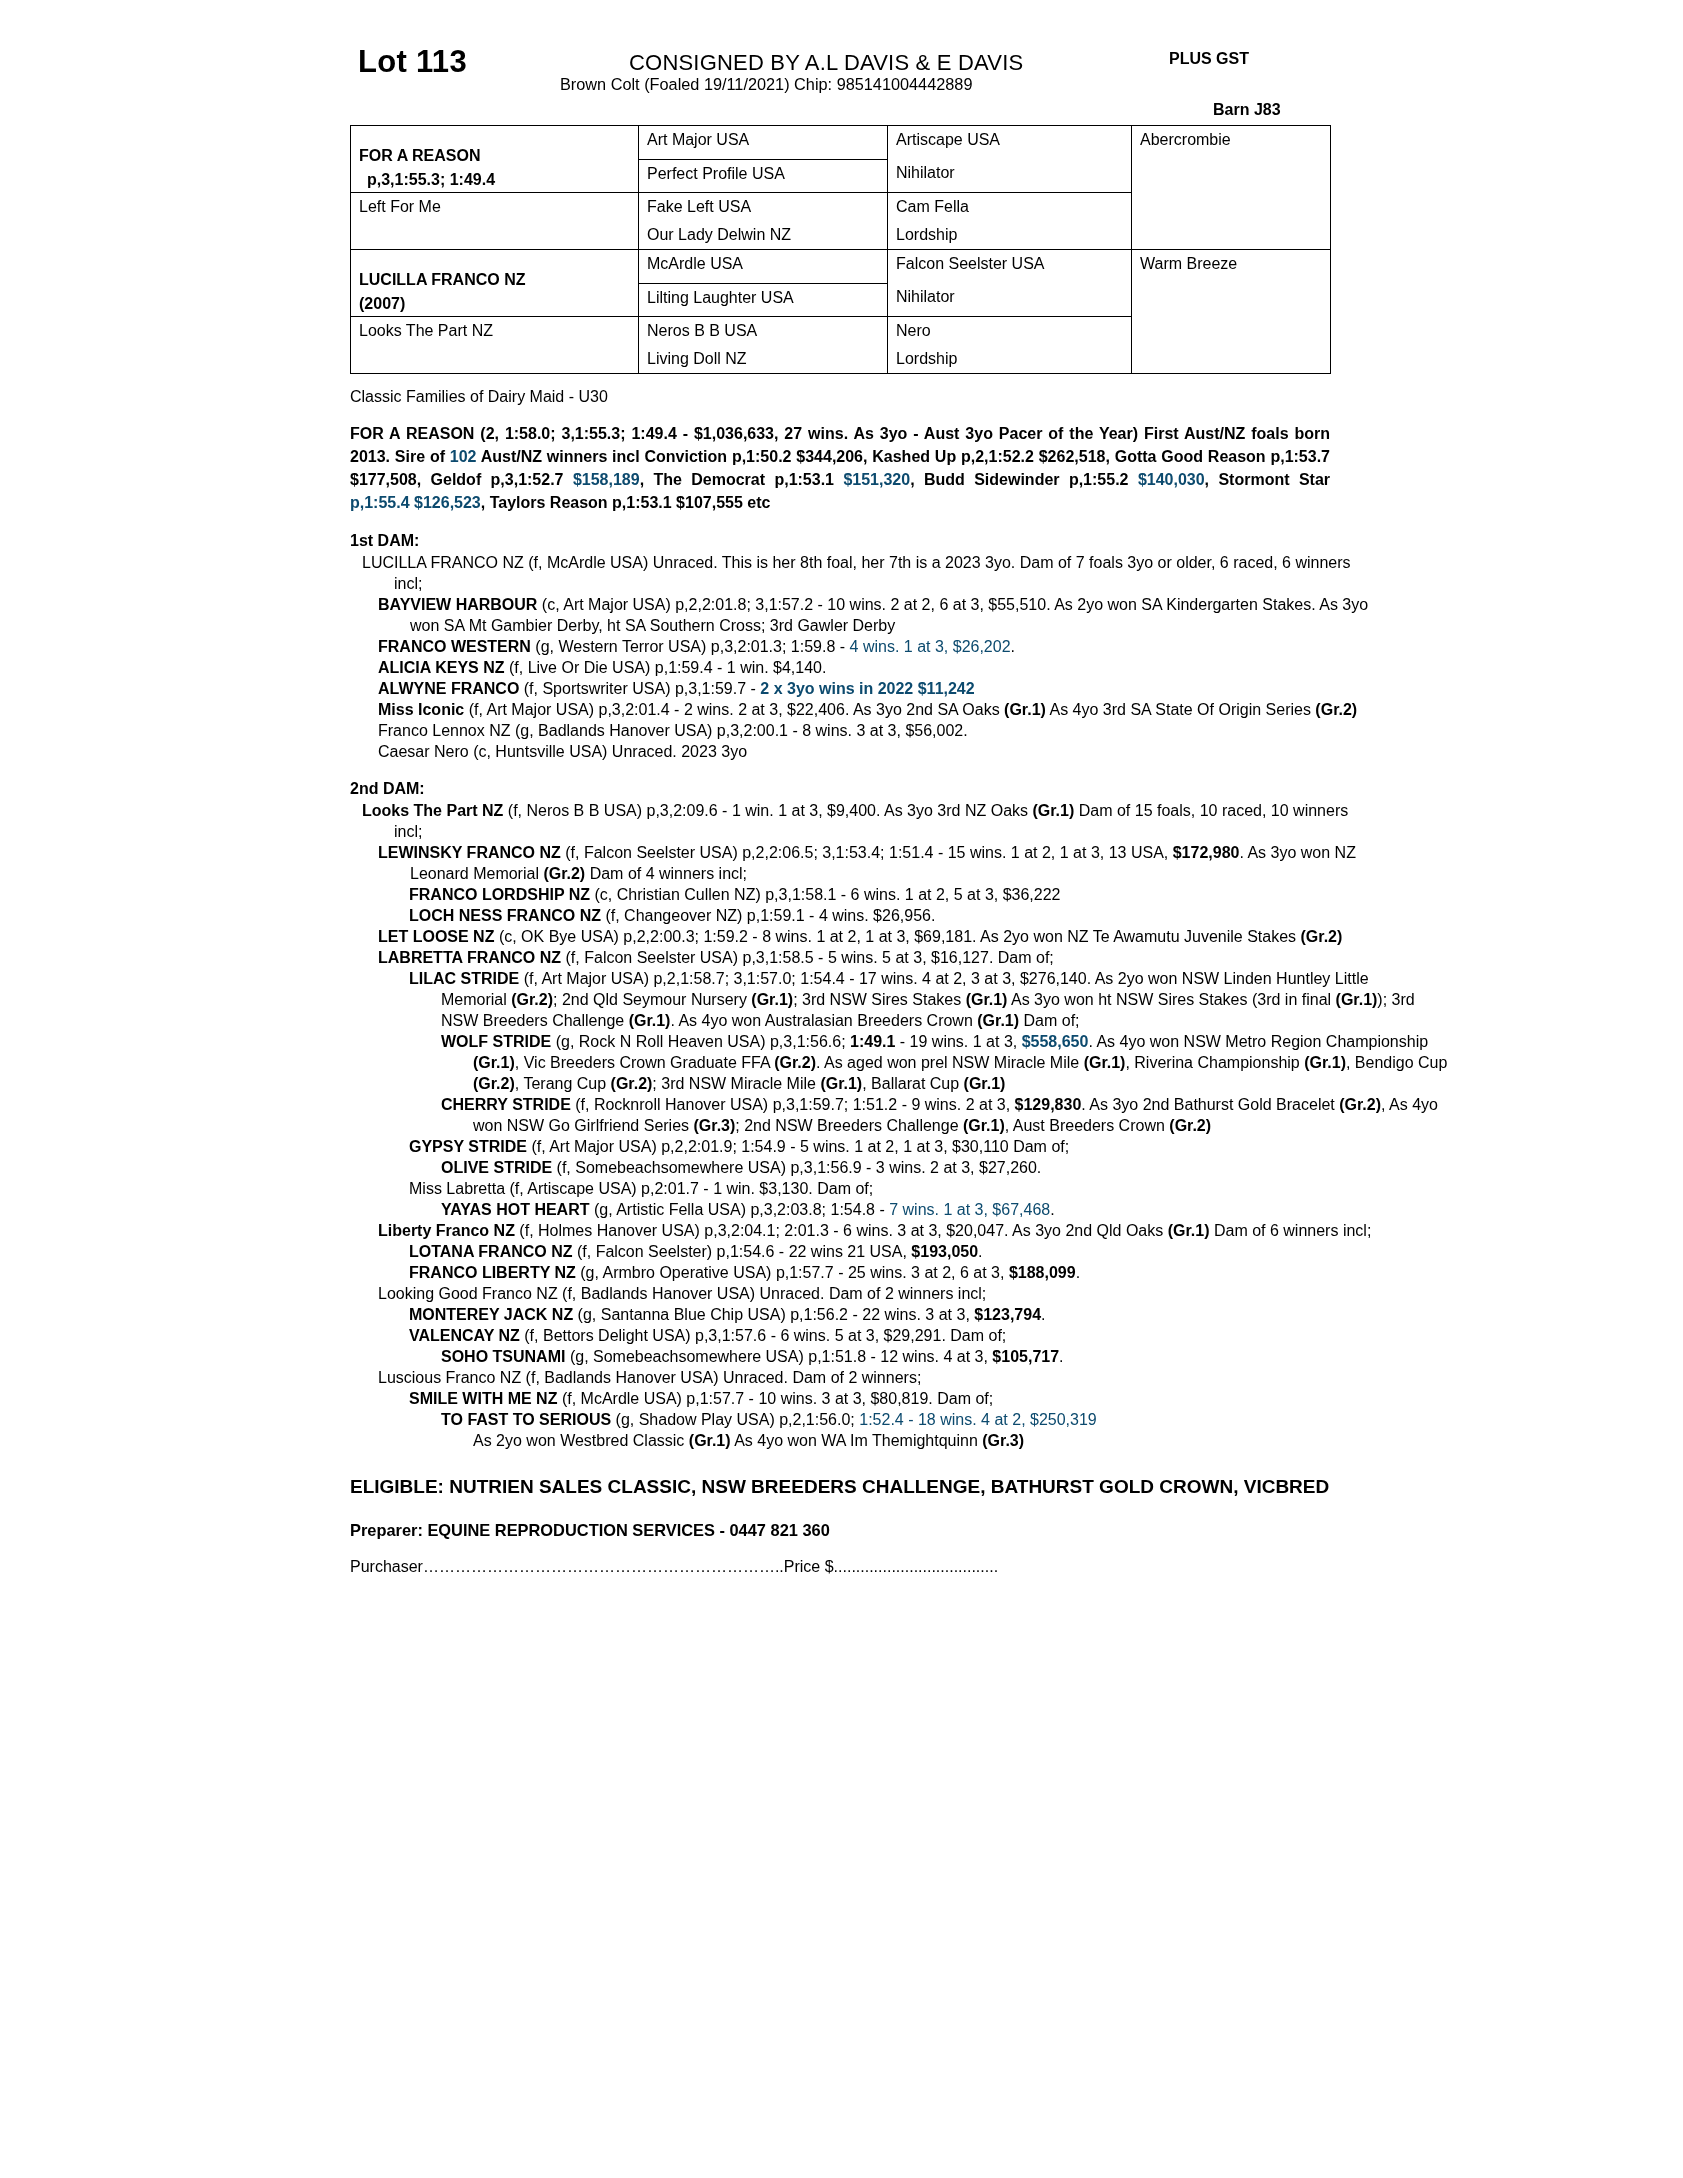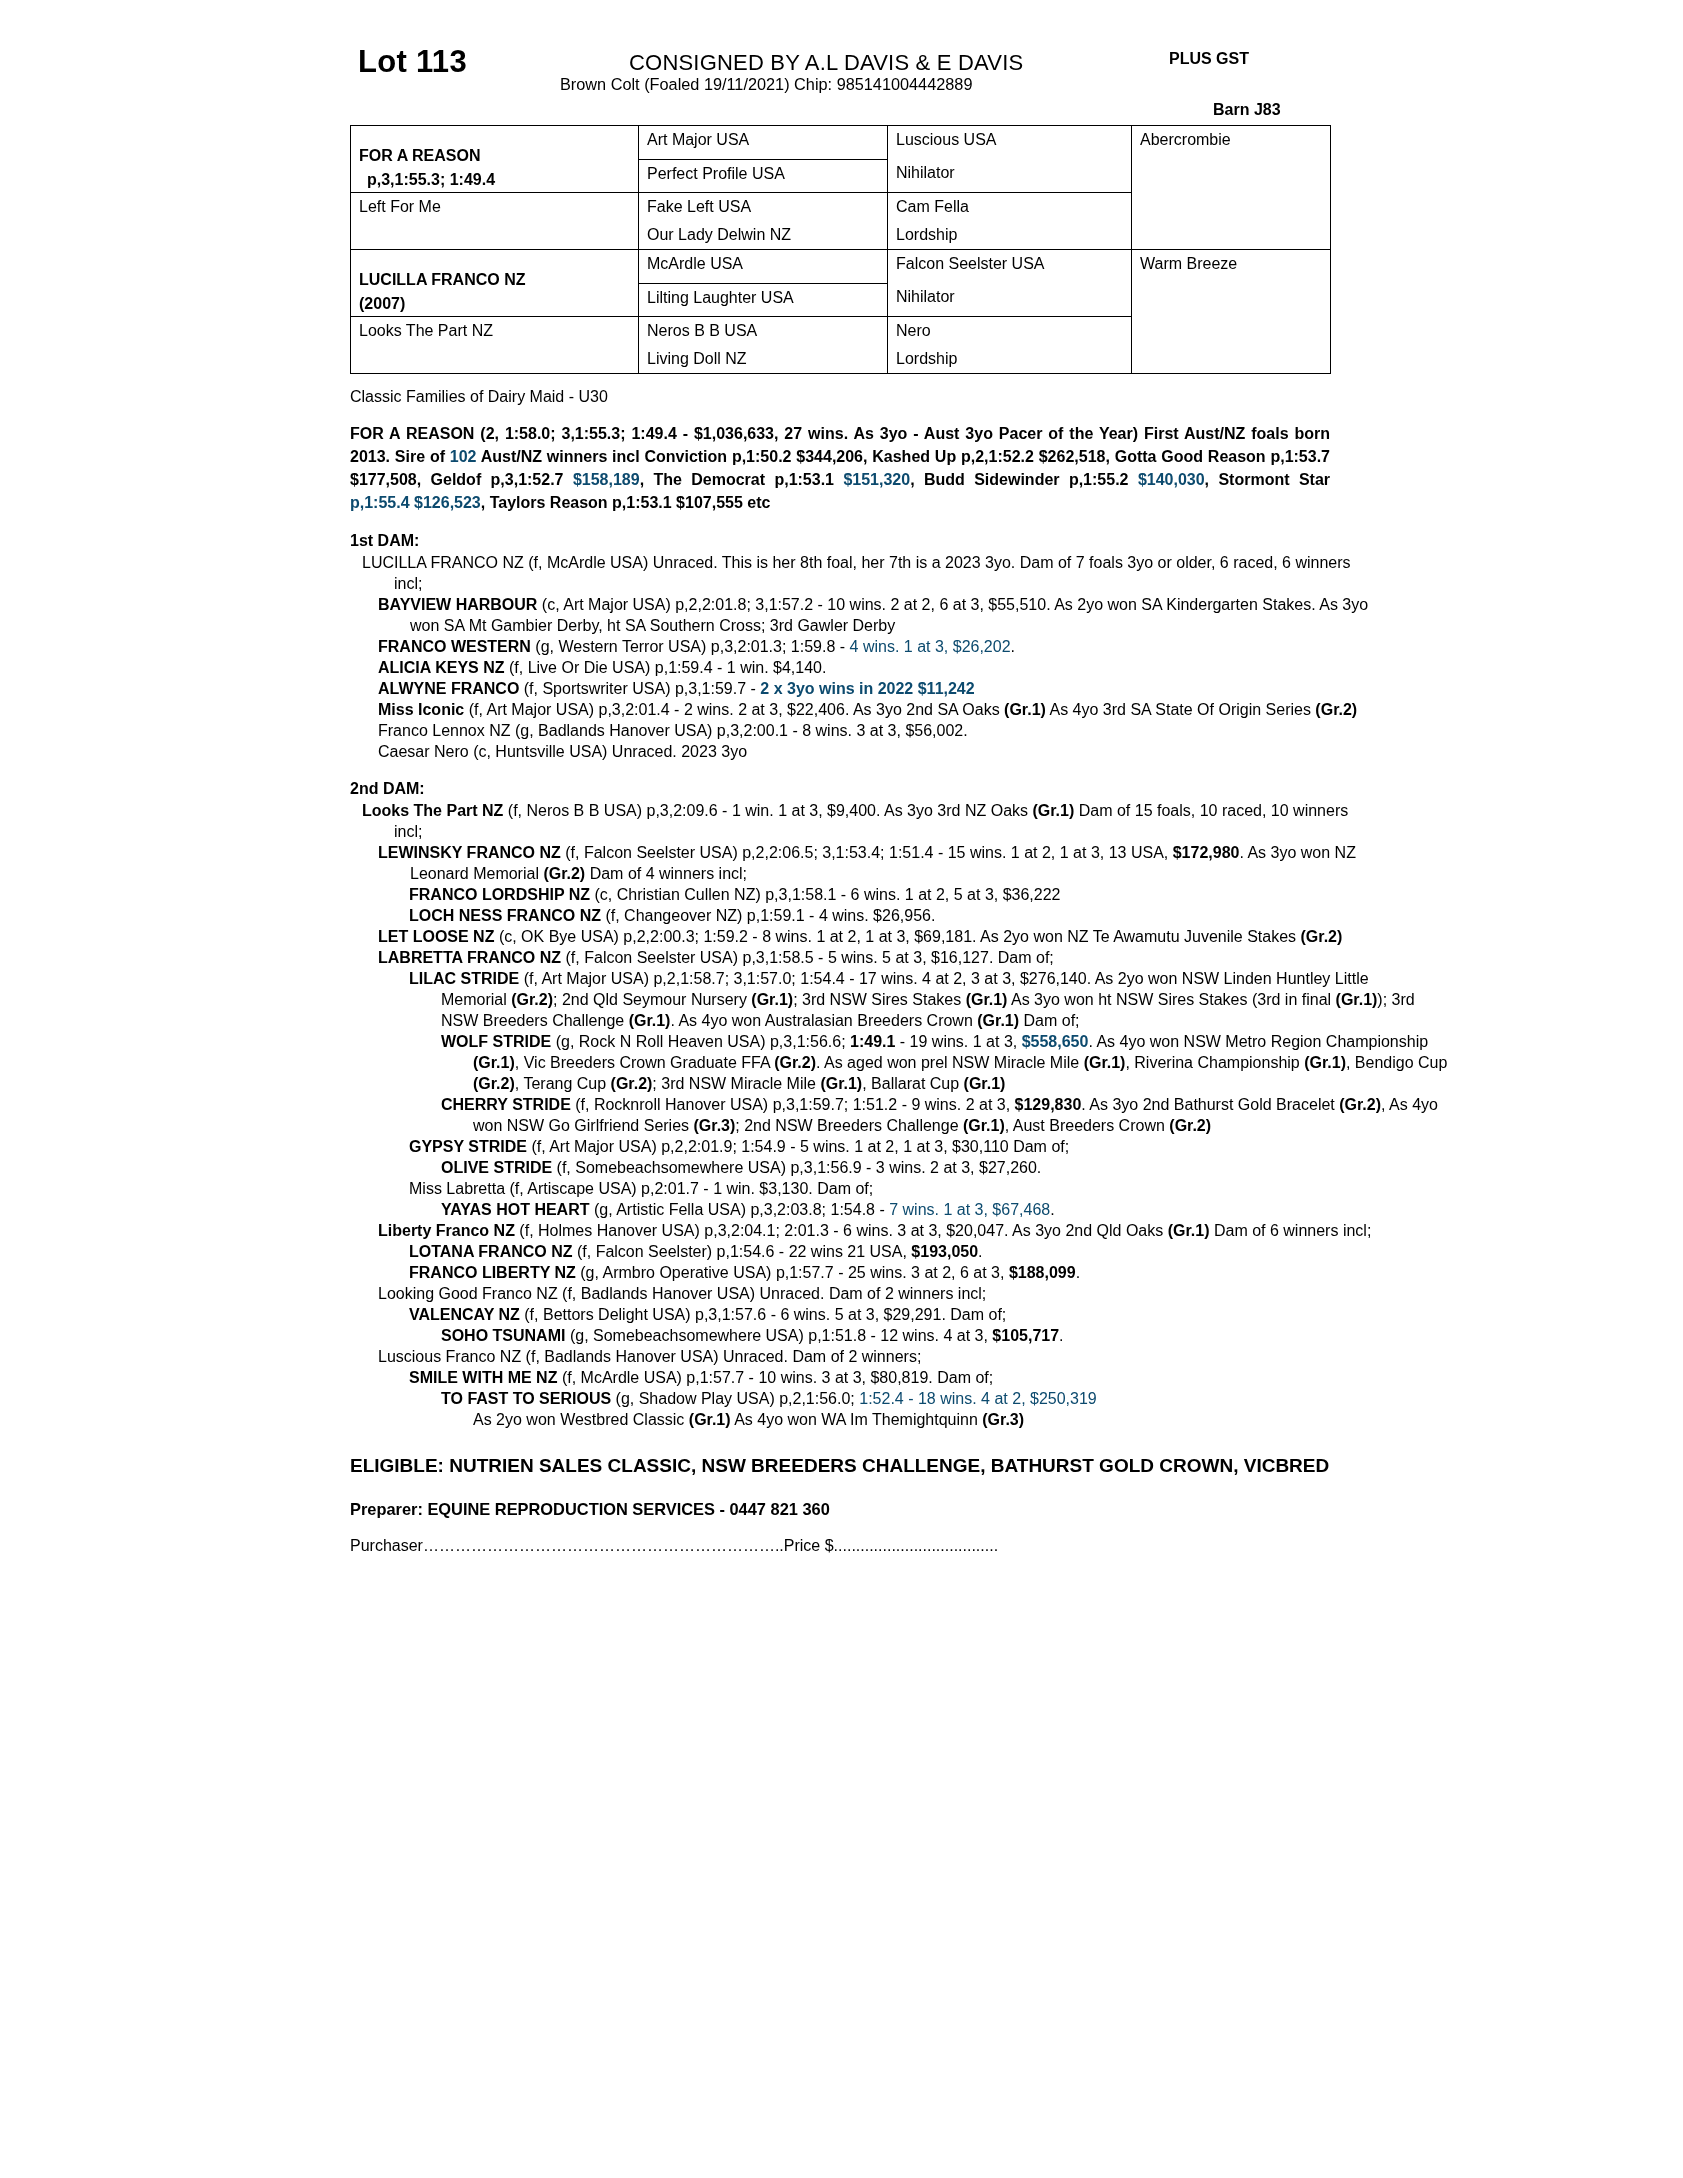--- a/index.html
+++ b/index.html
@@ -71,21 +71,21 @@
       <td class="col1" rowspan="2">
         <div class="sirebox">
           <div class="sirename">FOR A REASON</div>
           <div class="siretime">p,3,1:55.3; 1:49.4</div>
         </div>
       </td>
       <td class="col2">
         <div class="pedcell">Art Major USA</div>
       </td>
       <td class="col3 noborder-b">
-        <div class="pedcell">Luscious USA</div>
+        <div class="pedcell">Artiscape USA</div>
       </td>
       <td class="col4 noborder-b">
         <div class="pedcell">Abercrombie</div>
       </td>
     </tr>
     <tr>
       <td class="noborder-t">
         <div class="pedcell">Perfect Profile USA</div>
       </td>
       <td class="noborder-t">
@@ -242,20 +242,23 @@
   <div class="line ind2 h1">
     <span class="b">LOTANA FRANCO NZ</span> (f, Falcon Seelster) p,1:54.6 - 22 wins 21 USA, <span class="b">$193,050</span>.
   </div>
   <div class="line ind2 h1">
     <span class="b">FRANCO LIBERTY NZ</span> (g, Armbro Operative USA) p,1:57.7 - 25 wins. 3 at 2, 6 at 3, <span class="b">$188,099</span>.
   </div>
   <div class="line ind1 h1">
     Looking Good Franco NZ (f, Badlands Hanover USA) Unraced. Dam of 2 winners incl;
   </div>
   <div class="line ind2 h1">
+    <span class="b">MONTEREY JACK NZ</span> (g, Santanna Blue Chip USA) p,1:56.2 - 22 wins. 3 at 3, <span class="b">$123,794</span>.
+  </div>
+  <div class="line ind2 h1">
     <span class="b">VALENCAY NZ</span> (f, Bettors Delight USA) p,3,1:57.6 - 6 wins. 5 at 3, $29,291. Dam of;
   </div>
   <div class="line ind3 h1">
     <span class="b">SOHO TSUNAMI</span> (g, Somebeachsomewhere USA) p,1:51.8 - 12 wins. 4 at 3, <span class="b">$105,717</span>.
   </div>
   <div class="line ind1 h1">
     Luscious Franco NZ (f, Badlands Hanover USA) Unraced. Dam of 2 winners;
   </div>
   <div class="line ind2 h1">
     <span class="b">SMILE WITH ME NZ</span> (f, McArdle USA) p,1:57.7 - 10 wins. 3 at 3, $80,819. Dam of;

